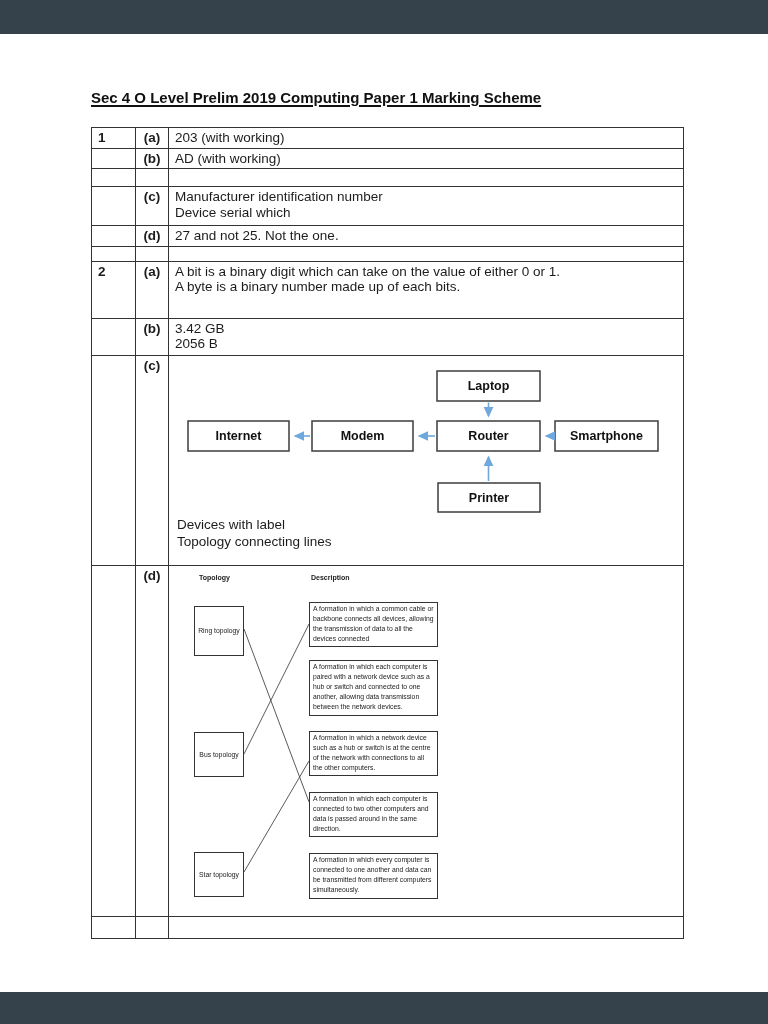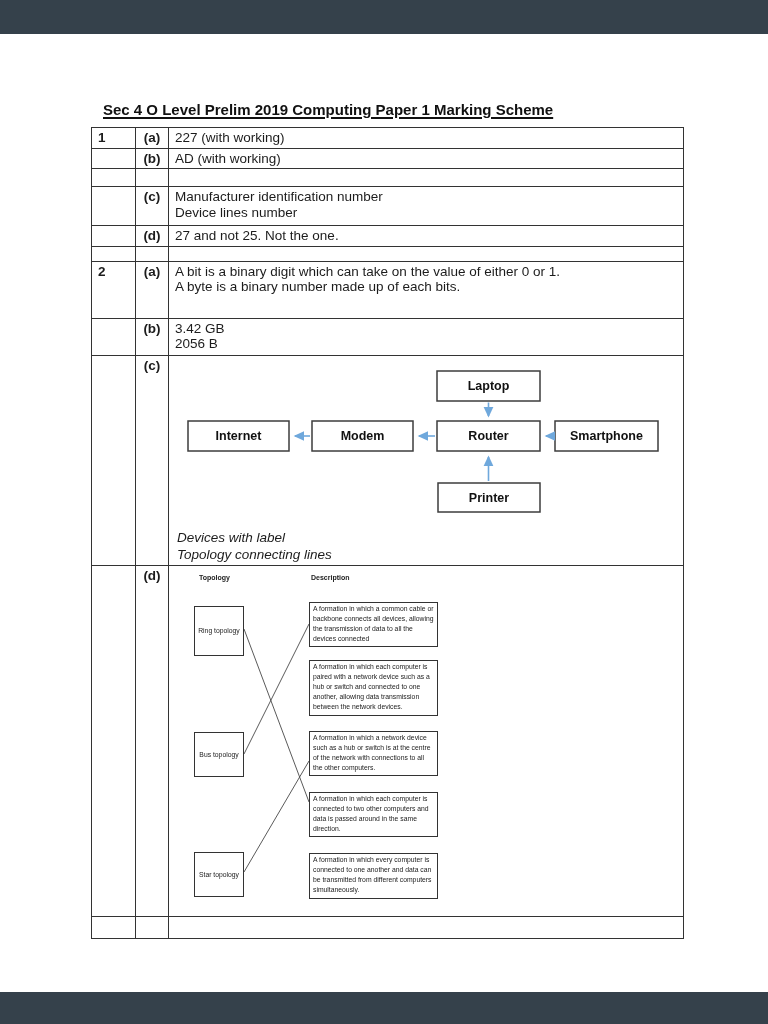--- a/index.html
+++ b/index.html
@@ -4,36 +4,36 @@
 <style>
   html,body{margin:0;padding:0;}
   .viewport{
     position:relative;width:768px;height:1024px;background:#ffffff;overflow:hidden;
     font-family:"Liberation Sans", sans-serif;color:#1c1c1c;
   }
   .band{position:absolute;left:0;width:768px;background:#35414b;}
   .band.top{top:0;height:34px;}
   .band.bottom{top:992px;height:32px;}
   .doc-title{
-    position:absolute;left:91px;top:89px;margin:12px;
+    position:absolute;left:91px;top:89px;margin:0;
     font-size:15px;font-weight:bold;color:#111;
     text-decoration:underline;text-decoration-thickness:1.5px;text-underline-offset:2px;
   }
   table.ms{
     position:absolute;left:91px;top:127px;width:592px;
     border-collapse:collapse;table-layout:fixed;
     font-size:13.5px;line-height:15.5px;color:#1c1c1c;
   }
   table.ms td{
     border:1.5px solid #333;vertical-align:top;padding:2px 6px;overflow:hidden;
   }
   td.qnum{font-weight:bold;padding-left:6px;}
   td.qletter{font-weight:bold;text-align:center;padding-left:2px;padding-right:2px;}
   td.diagram-cell{position:relative;padding:0;margin-left:38px;}
-  .c-notes{position:absolute;left:8px;top:173px;line-height:17px;font-size:13.5px;font-style:italic;}
+  .c-notes{position:absolute;left:8px;top:160px;line-height:17px;font-size:13.5px;}
   .net-svg{position:absolute;left:0;top:0;}
   .match-wrap{position:absolute;left:0;top:0;width:515px;height:351px;}
   .match-svg{position:absolute;left:0;top:0;pointer-events:none;}
   .m-header{position:absolute;font-size:7px;font-weight:bold;color:#222;}
   .topo-box{
     position:absolute;left:25px;width:50px;border:1.2px solid #333;box-sizing:border-box;
     display:flex;align-items:center;justify-content:center;text-align:center;
     font-size:6.8px;line-height:9px;color:#222;background:#fff;
   }
   .desc-box{
@@ -54,41 +54,41 @@
     <colgroup>
         <col style="width:44px">
         <col style="width:33px">
         <col style="width:515px">
       </colgroup>
     <tbody>
       <tr style="height:18px">
         <td class="qnum">1</td>
         <td class="qletter">(a)</td>
         <td class="answer">
-            <div>227 (with working)</div>
+            <div>203 (with working)</div>
           </td>
       </tr>
       <tr style="height:18px">
         <td class="qnum"></td>
         <td class="qletter">(b)</td>
         <td class="answer">
             <div>AD (with working)</div>
           </td>
       </tr>
       <tr style="height:18px">
         <td></td>
           <td></td>
           <td></td>
       </tr>
       <tr style="height:39px">
         <td class="qnum"></td>
         <td class="qletter">(c)</td>
         <td class="answer">
           <div>Manufacturer identification number</div>
-          <div>Device lines number</div>
+          <div>Device serial which</div>
         </td>
       </tr>
       <tr style="height:18px">
         <td class="qnum"></td>
         <td class="qletter">(d)</td>
         <td class="answer">
             <div>27 and not 25. Not the one.</div>
           </td>
       </tr>
       <tr style="height:15px">

